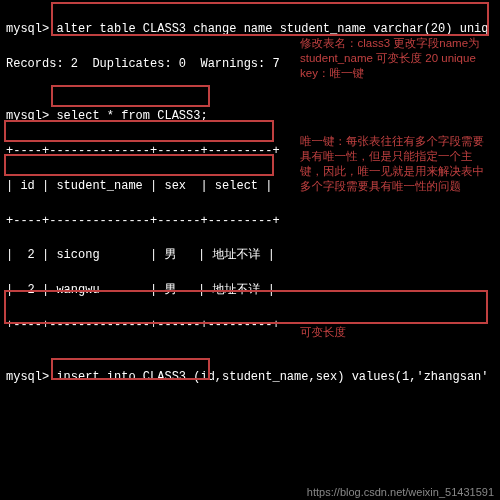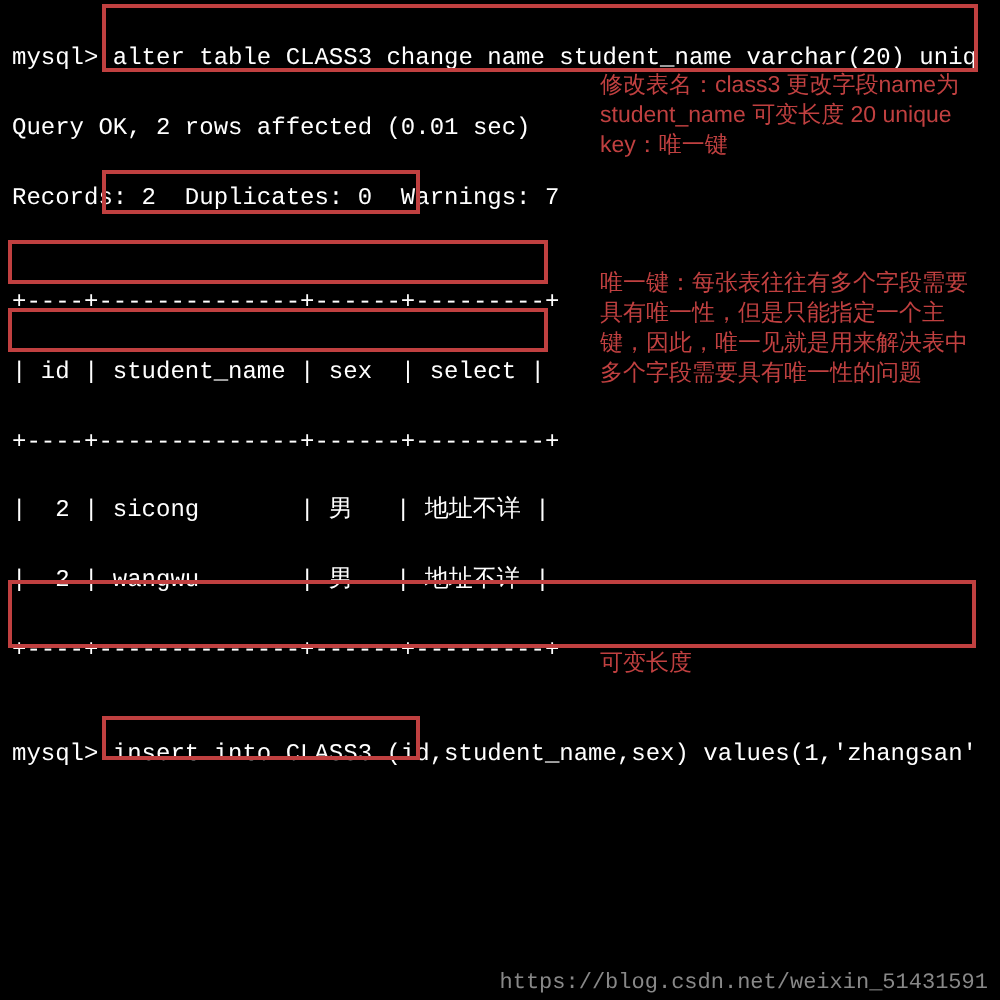--- a/index.html
+++ b/index.html
@@ -33,32 +33,32 @@
     position: absolute;
     border: 2px solid #c04040;
     background: transparent;
   }
   .watermark {
     position: absolute;
     bottom: 2px;
     right: 6px;
     color: #888;
     font-size: 11px;
-    font-family: Liberation Mono, monospace;
+    font-family: Liberation Sans, sans-serif;
     text-align: center;
   }
 </style>
 </head>
 <body>
 
 <div class="terminal">
 <span class="line">mysql&gt; alter table CLASS3 change name student_name varchar(20) uniq</span>
-<span class="line">Query OK, 2 rows affected (0.01 sec)</span>
 <span class="line">Records: 2  Duplicates: 0  Warnings: 7</span>
 <span class="line"></span>
+<span class="line">mysql&gt; select * from CLASS3;</span>
 <span class="line">+----+--------------+------+---------+</span>
 <span class="line">| id | student_name | sex  | select |</span>
 <span class="line">+----+--------------+------+---------+</span>
 <span class="line">|  2 | sicong       | 男   | 地址不详 |</span>
 <span class="line">|  2 | wangwu       | 男   | 地址不详 |</span>
 <span class="line">+----+--------------+------+---------+</span>
 <span class="line"></span>
 <span class="line">mysql&gt; insert into CLASS3 (id,student_name,sex) values(1,'zhangsan'</span>
 
 
@@ -78,16 +78,16 @@
 </div>
 
 <div class="hl" style="left:51px; top:2px; width:434px; height:30px;"></div>
 <div class="hl" style="left:51px; top:85px; width:155px; height:18px;"></div>
 <div class="hl" style="left:4px; top:120px; width:266px; height:18px;"></div>
 <div class="hl" style="left:4px; top:154px; width:266px; height:18px;"></div>
 <div class="hl" style="left:4px; top:290px; width:480px; height:30px;"></div>
 <div class="hl" style="left:51px; top:358px; width:155px; height:18px;"></div>
 
 <div class="annot" style="left:300px; top:36px; width:190px;">修改表名：class3 更改字段name为student_name 可变长度 20 unique key：唯一键</div>
-<div class="annot" style="left:300px; top:135px; width:190px;">唯一键：每张表往往有多个字段需要具有唯一性，但是只能指定一个主键，因此，唯一见就是用来解决表中多个字段需要具有唯一性的问题</div>
+<div class="annot" style="left:300px; top:135px; width:190px;font-family:Liberation Mono, monospace;">唯一键：每张表往往有多个字段需要具有唯一性，但是只能指定一个主键，因此，唯一见就是用来解决表中多个字段需要具有唯一性的问题</div>
 <div class="annot" style="left:300px; top:325px; width:120px;">可变长度</div>
 
 <div class="watermark">https://blog.csdn.net/weixin_51431591</div>
 
 </body></html>

